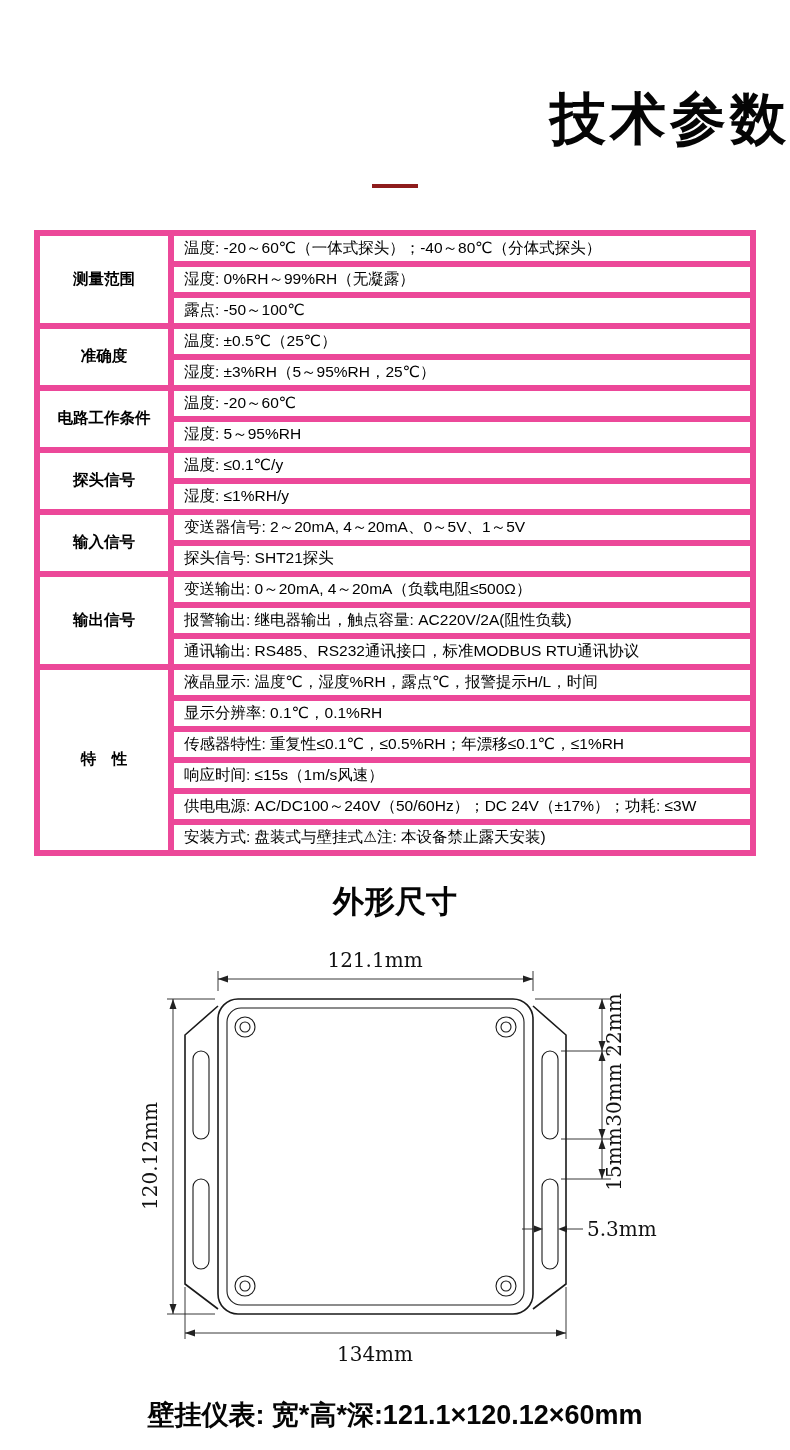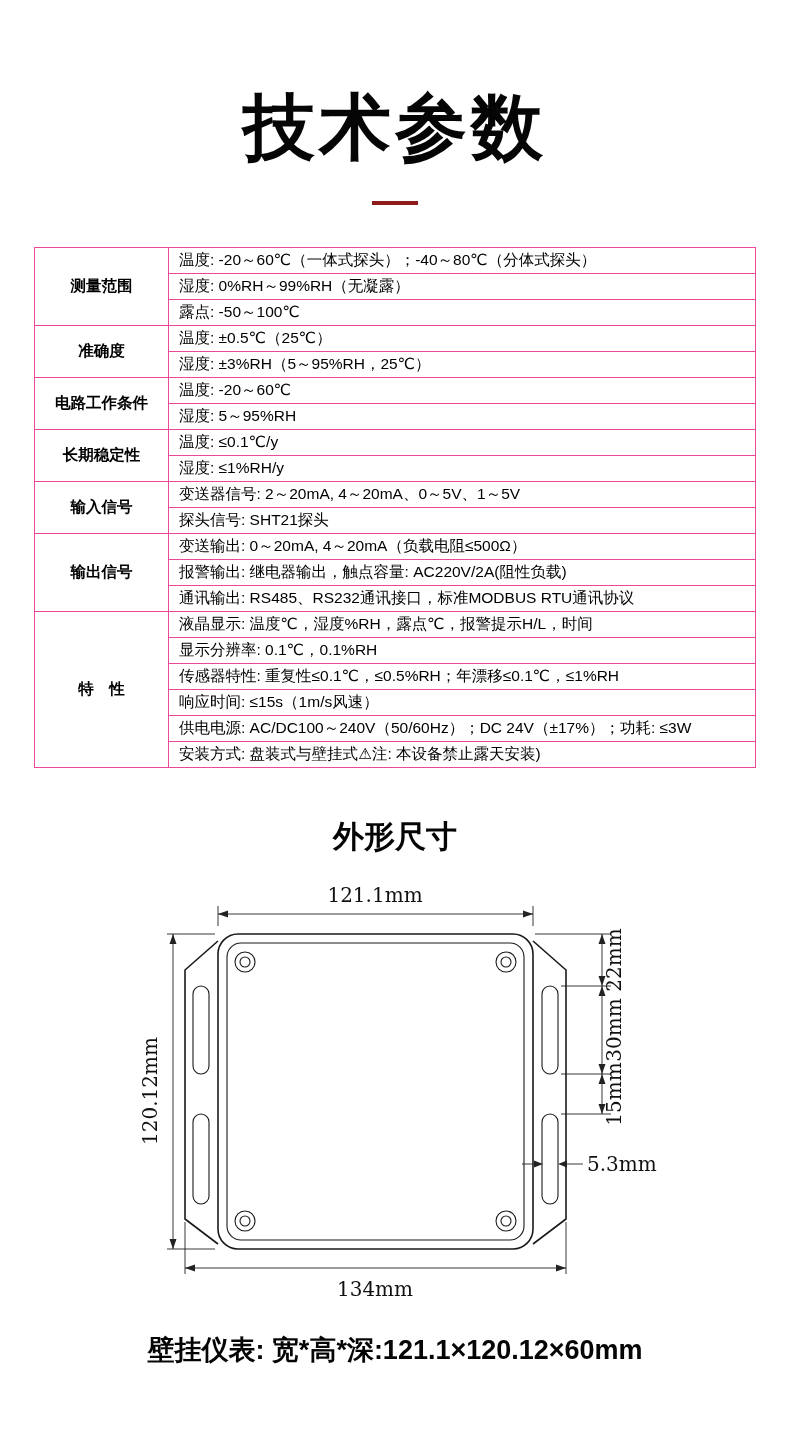--- a/index.html
+++ b/index.html
@@ -6,64 +6,64 @@
   html, body { margin: 0; padding: 0; background: #ffffff; }
   body {
     width: 790px;
     min-height: 1450px;
     font-family: "Liberation Sans", "DejaVu Sans", sans-serif;
     color: #000;
   }
   .page { width: 790px; padding-top: 88px; }
 
   .main-title {
-    text-align: center;
-    font-size: 72px;
+    text-align: right;
+    font-size: 56px;
     font-weight: 900;
     letter-spacing: 4px;
     line-height: 1.1;
     color: #050505;
   }
   .title-dash {
     width: 46px;
     height: 4px;
     background: #8e1c1c;
     margin: 34px auto 0;
   }
 
   .spec-table {
     width: 722px;
     margin: 42px auto 0;
     border-collapse: collapse;
     font-size: 15.5px;
     table-layout: fixed;
   }
   .spec-table th, .spec-table td {
-    border: 1px solid #ec4899;
+    border: 6px solid #ec4899;
     vertical-align: middle;
   }
   .spec-table th {
     width: 134px;
     text-align: center;
     font-weight: 600;
     padding: 2px 16px;
   }
   .spec-table td {
     padding: 2px 10px;
     height: 26px;
     white-space: nowrap;
     overflow: hidden;
     font-weight: 500;
   }
 
   .section-title {
     text-align: center;
     font-size: 31px;
     font-weight: 800;
-    margin-top: 48px;
+    margin-top: 25px;
     color: #050505;
   }
 
   .drawing-wrap {
     width: 560px;
     margin: 16px auto 12px;
   }
   .drawing-wrap svg { display: block; }
 
   .device-line { fill: none; stroke: #1a1a1a; stroke-width: 1.6; }
@@ -113,21 +113,21 @@
           <td>湿度: ±3%RH（5～95%RH，25℃）</td>
         </tr>
         <tr>
           <th rowspan="2">电路工作条件</th>
           <td>温度: -20～60℃</td>
         </tr>
         <tr>
           <td>湿度: 5～95%RH</td>
         </tr>
         <tr>
-          <th rowspan="2">长期稳定性</th>
+          <th rowspan="2">探头信号</th>
           <td>温度: ≤0.1℃/y</td>
         </tr>
         <tr>
           <td>湿度: ≤1%RH/y</td>
         </tr>
         <tr>
           <th rowspan="2">输入信号</th>
           <td>变送器信号: 2～20mA, 4～20mA、0～5V、1～5V</td>
         </tr>
         <tr>

